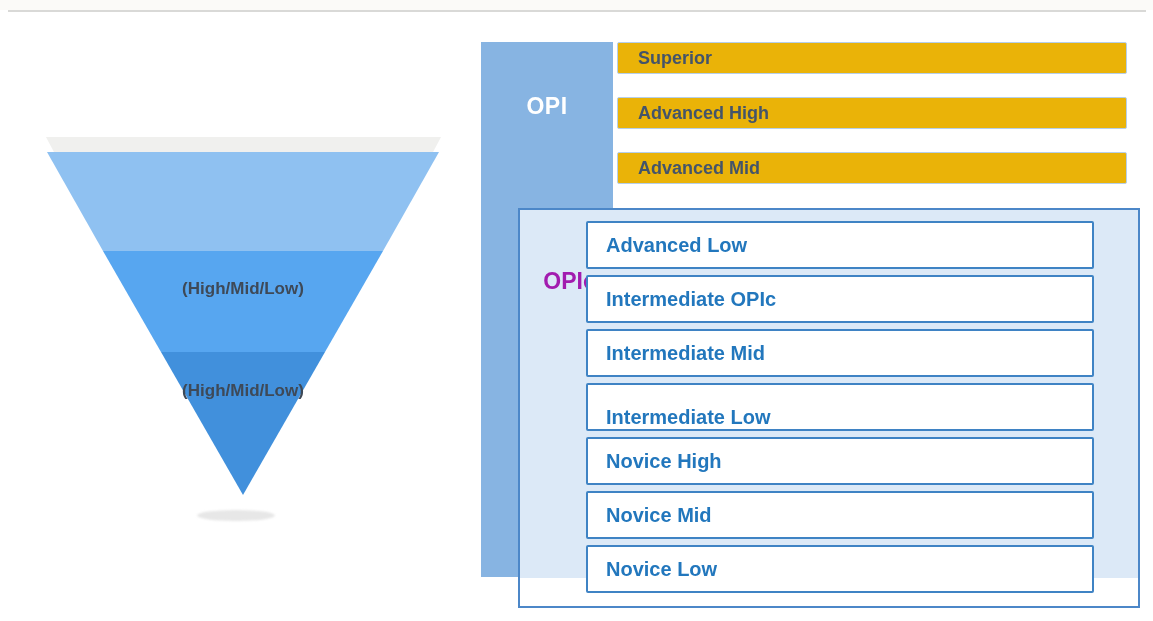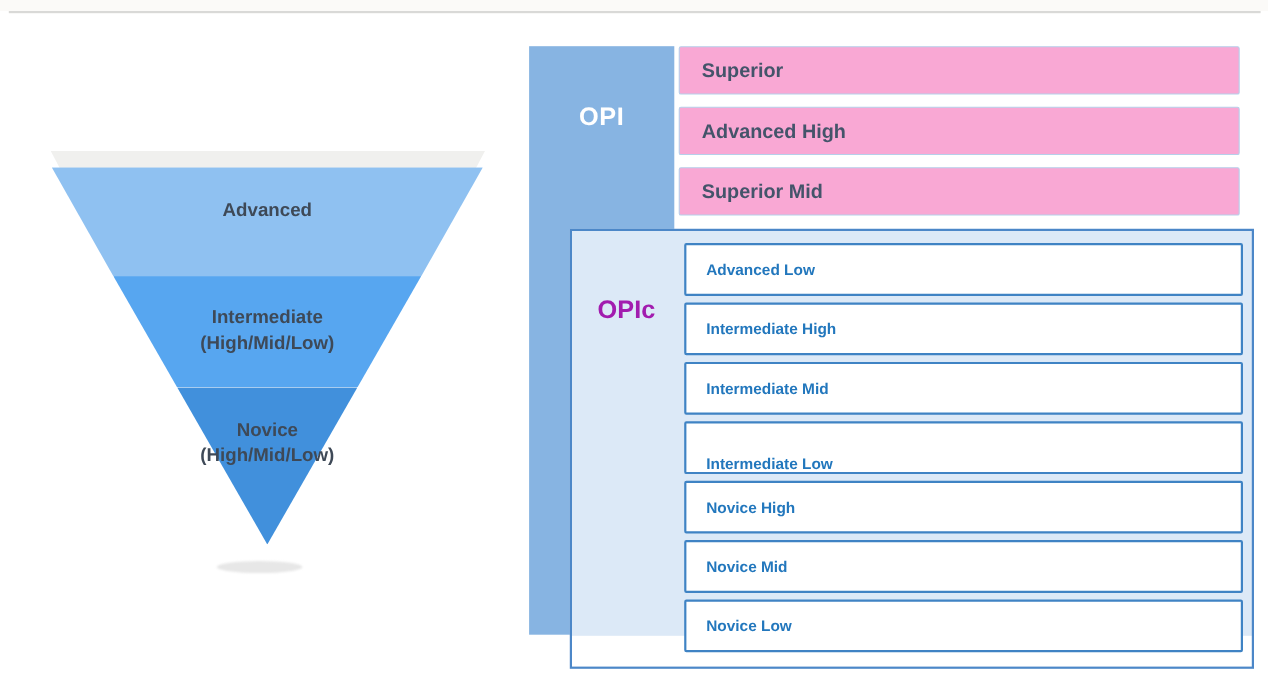--- a/index.html
+++ b/index.html
@@ -28,35 +28,35 @@
   .funnel-label.f1{top:179px;}
   .funnel-label.f2{top:277px;}
   .funnel-label.f3{top:379px;}
   .funnel-shadow{left:197px;top:510px;width:78px;height:11px;border-radius:50%;
        background:#e7e7e7;filter:blur(1px);}
 
   
   .opi-bar{left:481px;top:42px;width:132px;height:535px;background:#87b4e2;}
   .opi-label{left:481px;top:93px;width:132px;text-align:center;color:#ffffff;
        font-size:23px;font-weight:700;letter-spacing:0.5px;}
-  .opi-box{left:617px;width:510px;height:44px;background:#f9a8d4;
+  .opi-box{left:617px;width:510px;height:32px;background:#eab308;
        border:1.5px solid #b6cfea;border-radius:2px;display:flex;align-items:center;
        padding-left:20px;color:#44546a;font-size:18px;font-weight:700;}
   .opi-box.b0{top:42px;}
   .opi-box.b1{top:97px;}
   .opi-box.b2{top:152px;}
 
   .opic-fill{left:518px;top:208px;width:622px;height:370px;background:#dce9f7;}
   .opic-frame{left:518px;top:208px;width:622px;height:400px;background:transparent;
        border:2px solid #4c87c8;}
   .opic-label{left:518px;top:268px;width:103px;text-align:center;color:#a21caf;
        font-size:23px;font-weight:700;}
-  .opic-box{left:622px;width:508px;height:48px;background:#ffffff;
+  .opic-box{left:586px;width:508px;height:48px;background:#ffffff;
        border:2px solid #3f83c4;border-radius:2px;display:flex;align-items:center;
-       padding-left:18px;color:#2277bd;font-size:14px;font-weight:700;}
+       padding-left:18px;color:#2277bd;font-size:20px;font-weight:700;}
   .opic-box.c0{top:221px;}
   .opic-box.c1{top:275px;}
   .opic-box.c2{top:329px;}
   .opic-box.c3{top:383px;align-items:flex-end;}
   .opic-box.c4{top:437px;}
   .opic-box.c5{top:491px;}
   .opic-box.c6{top:545px;}
 </style>
 </head>
 <body>
@@ -64,57 +64,54 @@
 <div class="abs top-strip"></div>
 <div class="abs divider"></div>
 
 <div>
   <div class="abs rim"></div>
   <div class="abs slice s1"></div>
   <div class="abs slice s2"></div>
   <div class="abs slice s3"></div>
 
   <div class="abs funnel-label f1">
-    <div>Advanced</div>
   </div>
   <div class="abs funnel-label f2">
-    <div>Intermediate</div>
     <div>(High/Mid/Low)</div>
   </div>
   <div class="abs funnel-label f3">
-    <div>Novice</div>
     <div>(High/Mid/Low)</div>
   </div>
 
   <div class="abs funnel-shadow"></div>
 </div>
 
 <div>
   <div class="abs opi-bar"></div>
   <div class="abs opi-label">OPI</div>
 
   <div class="abs opi-box b0">
     <span>Superior</span>
   </div>
   <div class="abs opi-box b1">
     <span>Advanced High</span>
   </div>
   <div class="abs opi-box b2">
-    <span>Superior Mid</span>
+    <span>Advanced Mid</span>
   </div>
 
   <div class="abs opic-fill"></div>
   <div class="abs opic-frame"></div>
   <div class="abs opic-label">OPIc</div>
 
   <div class="abs opic-box c0">
     <span>Advanced Low</span>
   </div>
   <div class="abs opic-box c1">
-    <span>Intermediate High</span>
+    <span>Intermediate OPIc</span>
   </div>
   <div class="abs opic-box c2">
     <span>Intermediate Mid</span>
   </div>
   <div class="abs opic-box c3">
     <span>Intermediate Low</span>
   </div>
   <div class="abs opic-box c4">
     <span>Novice High</span>
   </div>

